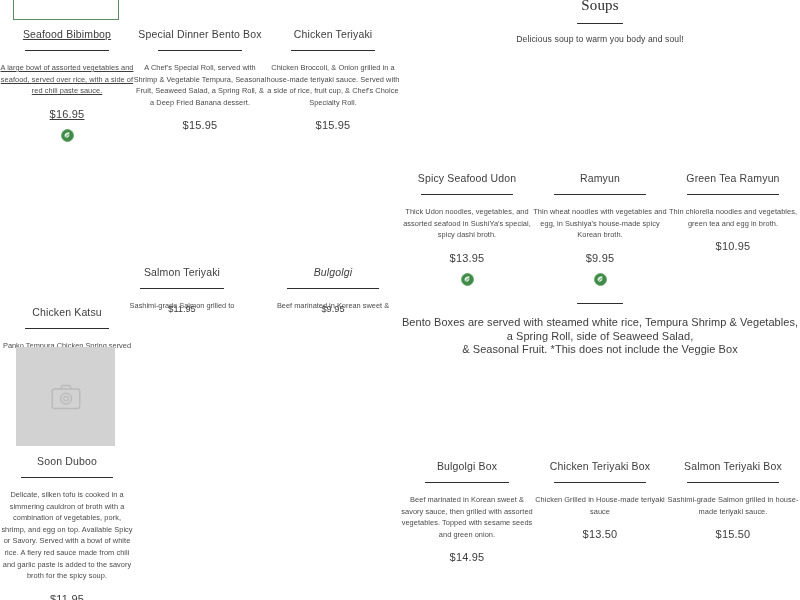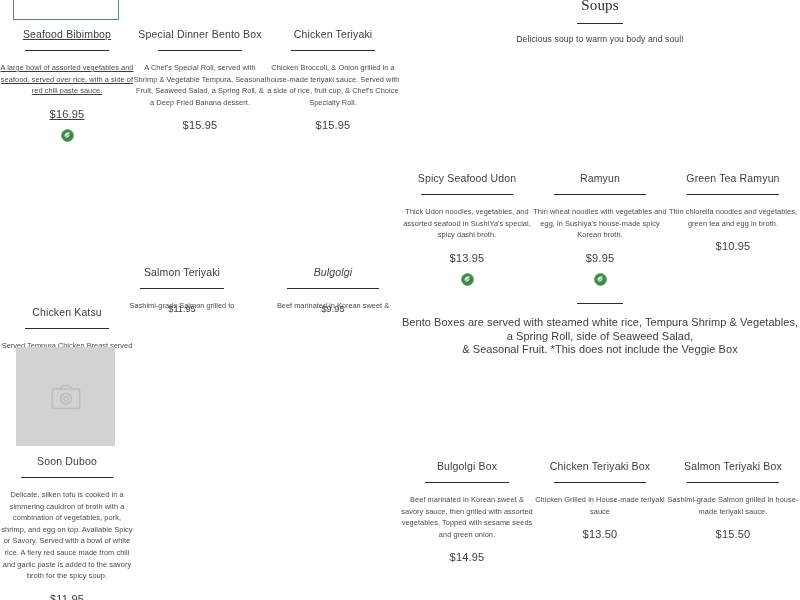--- a/index.html
+++ b/index.html
@@ -146,21 +146,21 @@
     <div class="item-title">Chicken Teriyaki</div>
     <div class="rule"></div>
     <div class="desc">Chicken Broccoli, &amp; Onion grilled in a house-made teriyaki sauce. Served with a side of rice, fruit cup, &amp; Chef's Choice Specialty Roll.</div>
     <div class="price">$15.95</div>
   </div>
 
   <div class="clip-row" style="left:0px; top:266px; width:134px;margin-top:40px;">
     <div class="item-title" style="text-align:center;">Chicken Katsu</div>
     <div class="rule"></div>
     <div class="clip-win" style="height:32px;">
-      <div class="clip-desc">Served Tempura Chicken Breast served</div>
+      <div class="clip-desc">Panko Tempura Chicken Spring served</div>
       <div class="clip-price" style="top:13px;">$11.95</div>
     </div>
   </div>
 
   <div class="clip-row" style="left:115px; top:266px; width:134px;">
     <div class="item-title" style="text-align:center;">Salmon Teriyaki</div>
     <div class="rule"></div>
     <div class="clip-win" style="height:14px;">
       <div class="clip-desc">Sashimi-grade Salmon grilled to</div>
       <div class="clip-price" style="top:4px;">$11.95</div>

